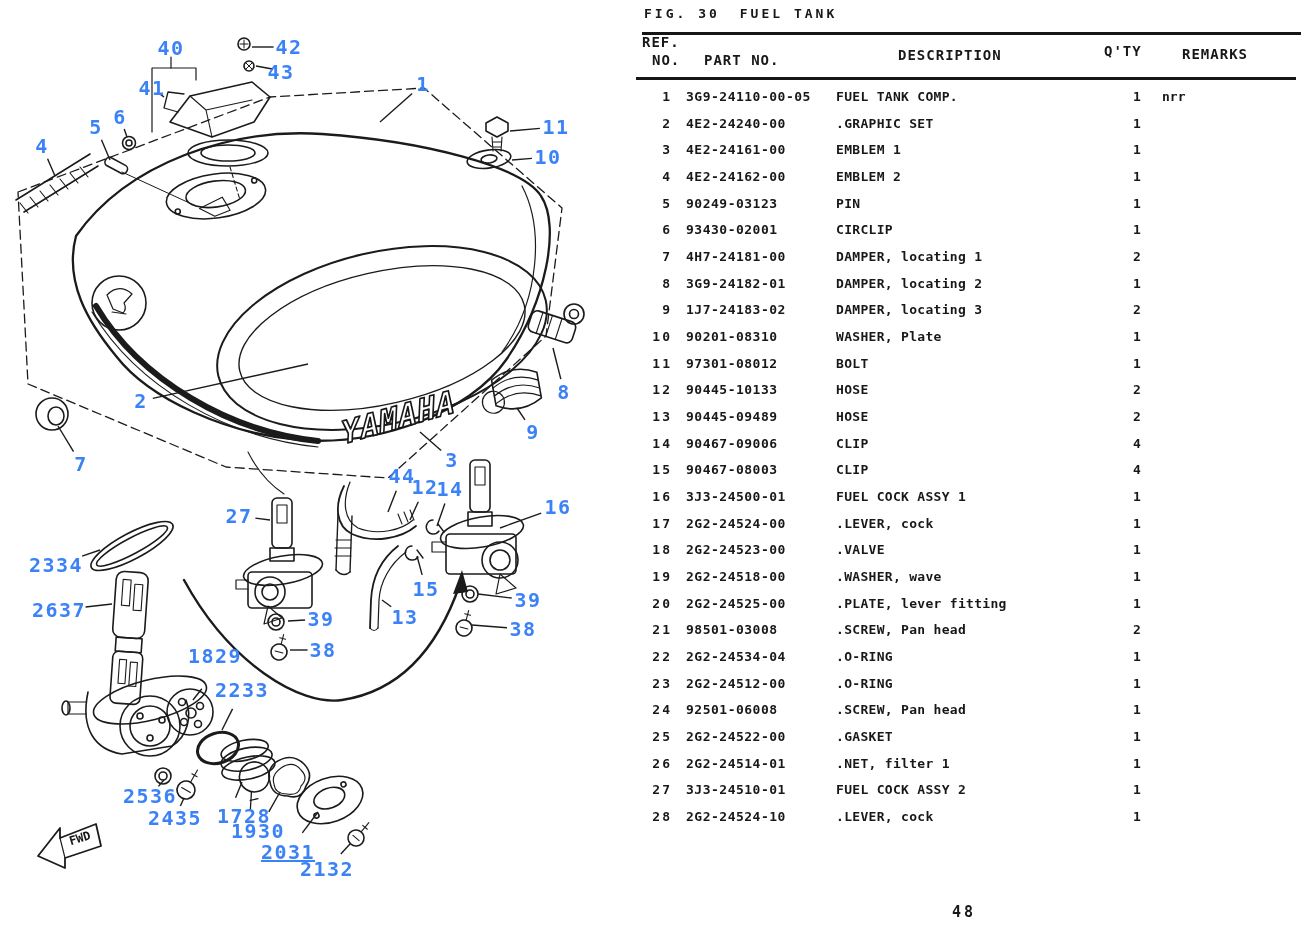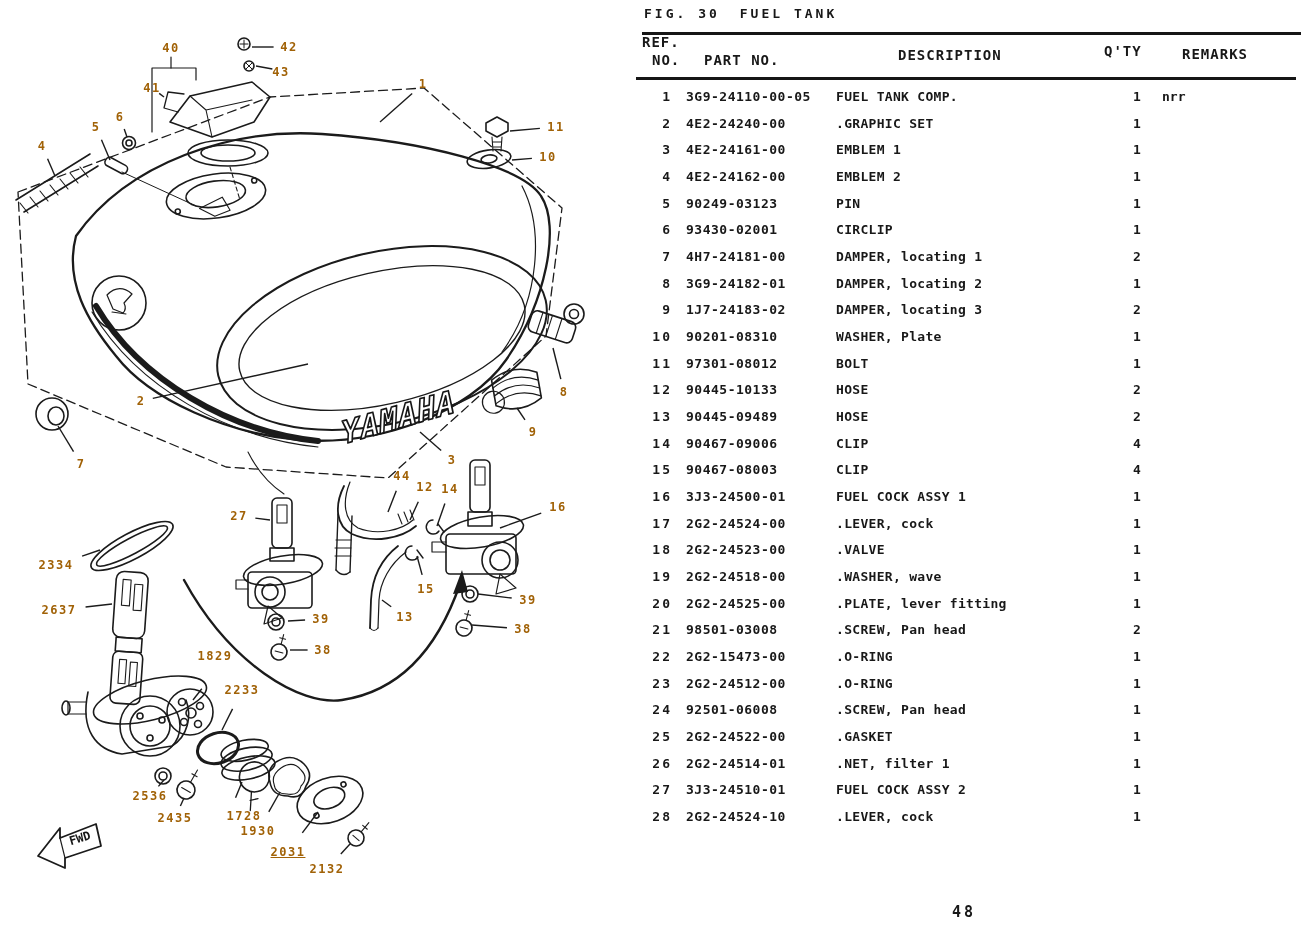--- a/index.html
+++ b/index.html
@@ -3,21 +3,21 @@
 <meta charset="utf-8">
 <style>
   html,body{margin:0;padding:0;background:#e8e8e8}
   .page{position:relative;width:1301px;height:946px;background:#ffffff;
         font-family:"DejaVu Sans Mono",monospace;color:#181818;overflow:hidden}
 
   
   .diagram{position:absolute;left:0;top:0}
   .callout-layer{position:absolute;left:0;top:0;width:640px;height:946px;pointer-events:none}
   .callout{position:absolute;transform:translate(-50%,-50%);font-weight:bold;
-           font-size:12px;letter-spacing:1.5px;white-space:nowrap;color:#a16207}
+           font-size:20px;letter-spacing:1.5px;white-space:nowrap;color:#3b82f6}
   .leader-svg{position:absolute;left:0;top:0}
 
   
   .tablewrap{position:absolute;left:636px;top:0;width:665px;height:946px}
   .fig-title{position:absolute;left:8px;top:6px;font-size:13px;font-weight:bold;letter-spacing:3px;white-space:nowrap}
   .fig-title .gap{display:inline-block;width:20px}
   .rule1{position:absolute;left:6px;top:32px;width:659px;height:3px;background:#161616}
   .rule2{position:absolute;left:0px;top:77px;width:660px;height:3px;background:#161616}
   .th{position:absolute;font-weight:bold;font-size:14px;letter-spacing:1px;white-space:nowrap}
   .th-ref{left:6px;top:34px}
@@ -490,21 +490,21 @@
         </div>
         <div class="prow">
           <span class="c-ref">21</span>
           <span class="c-part">98501-03008</span>
           <span class="c-desc">.SCREW, Pan head</span>
           <span class="c-qty">2</span>
           <span class="c-rem"></span>
         </div>
         <div class="prow">
           <span class="c-ref">22</span>
-          <span class="c-part">2G2-15473-00</span>
+          <span class="c-part">2G2-24534-04</span>
           <span class="c-desc">.O-RING</span>
           <span class="c-qty">1</span>
           <span class="c-rem"></span>
         </div>
         <div class="prow">
           <span class="c-ref">23</span>
           <span class="c-part">2G2-24512-00</span>
           <span class="c-desc">.O-RING</span>
           <span class="c-qty">1</span>
           <span class="c-rem"></span>

